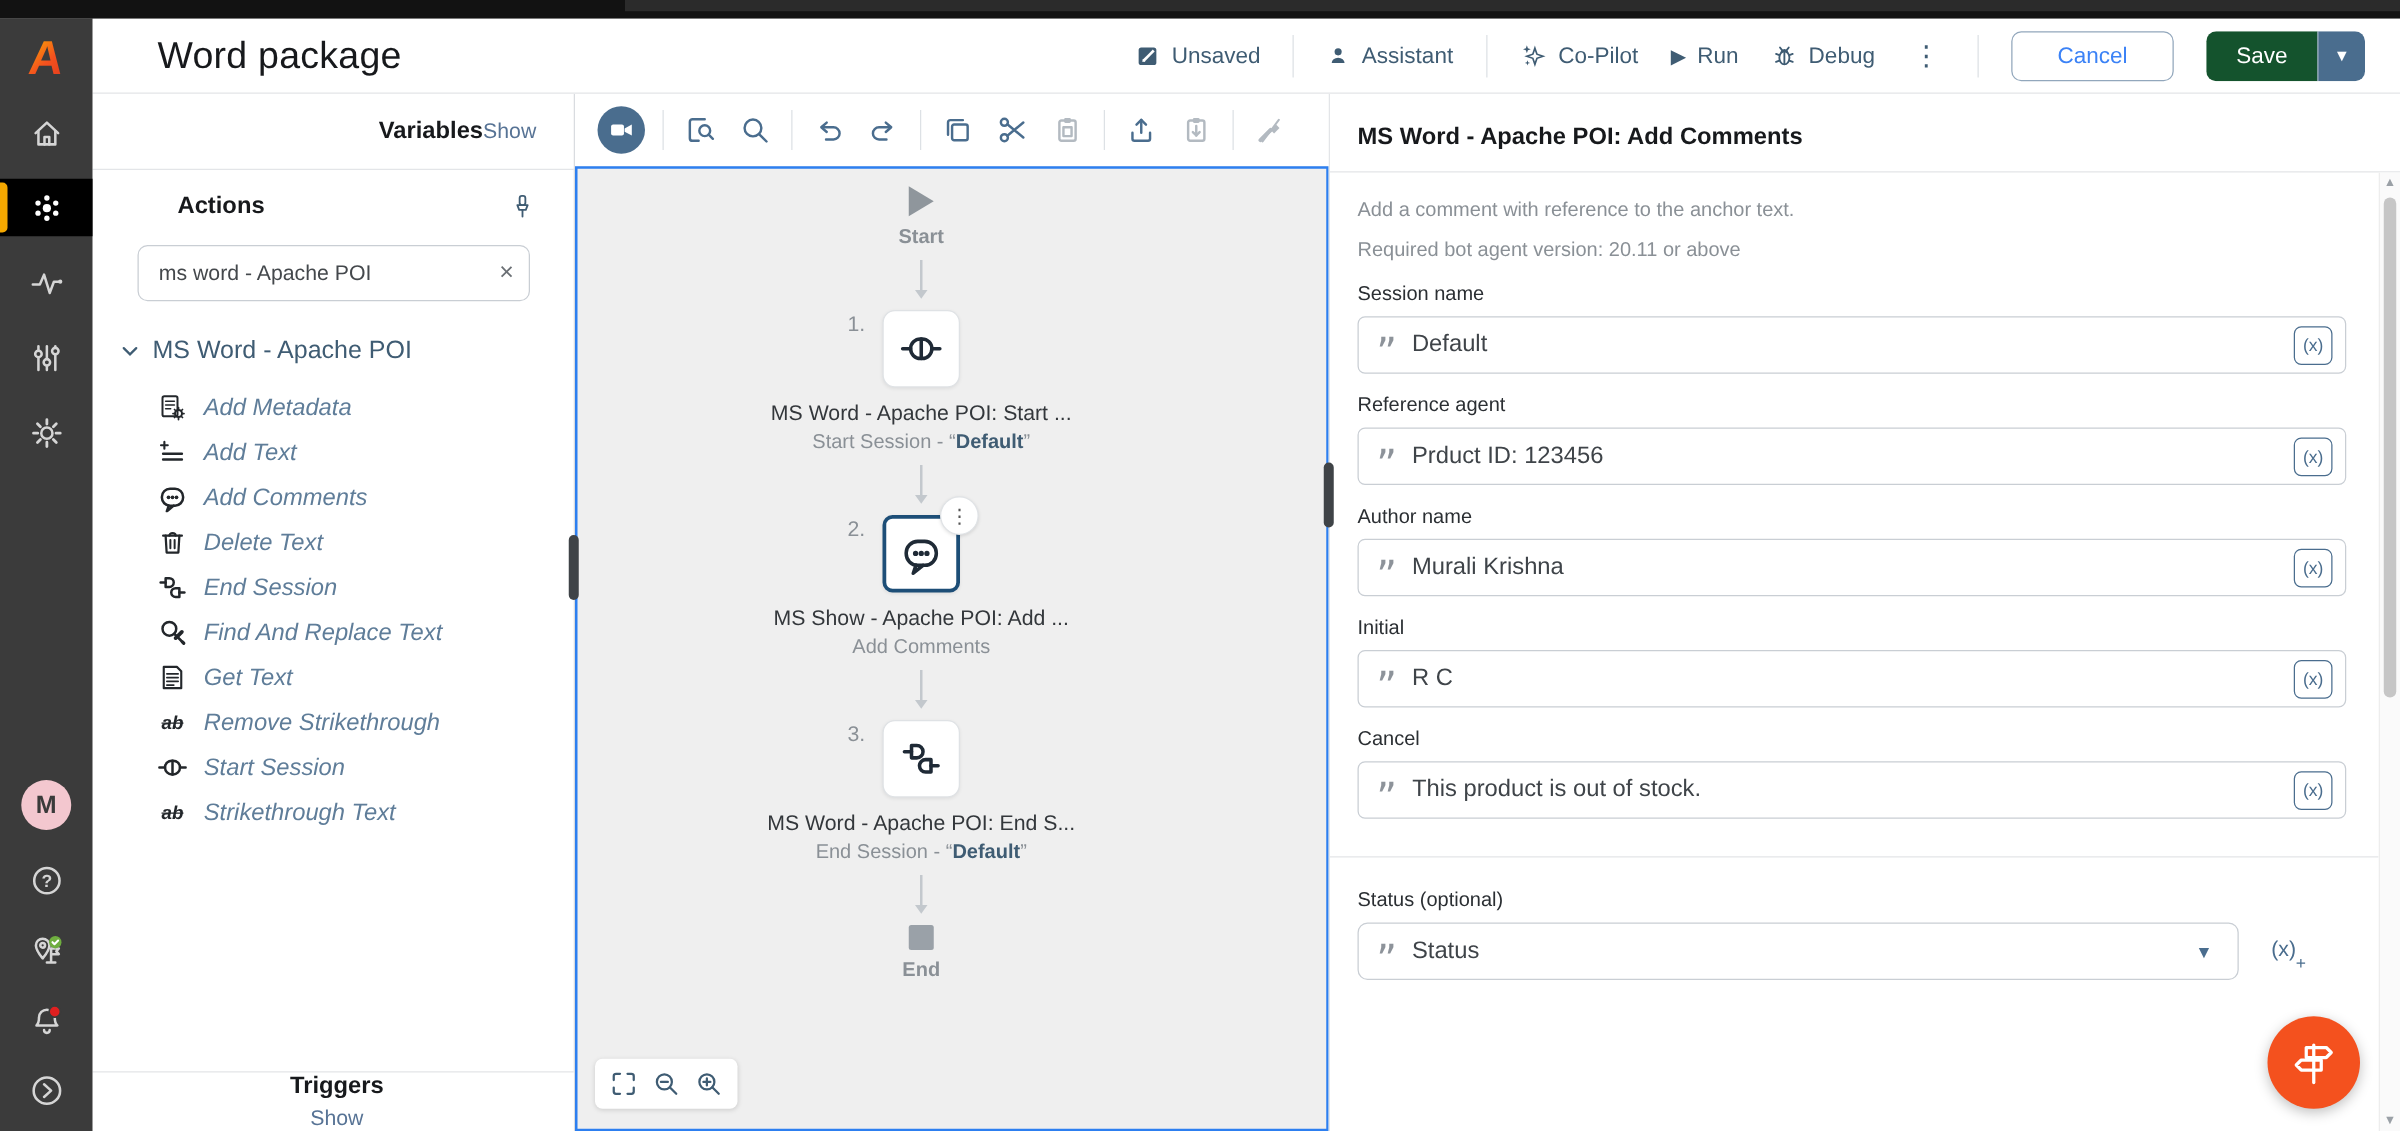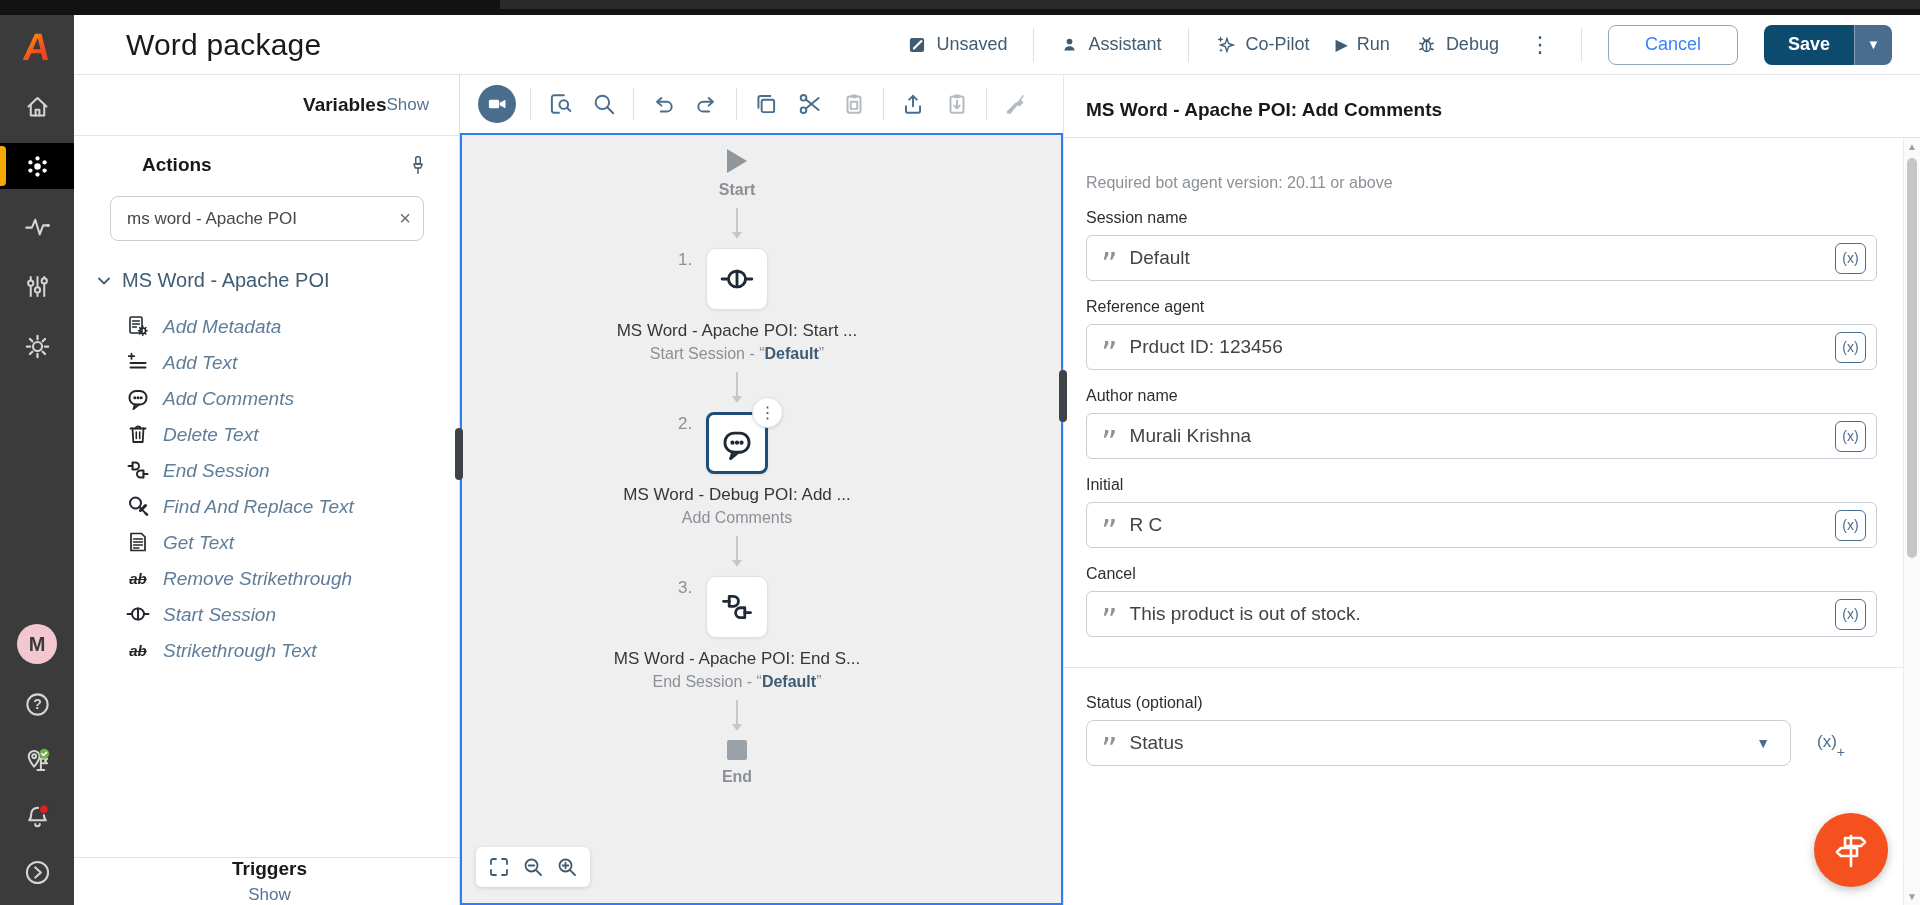--- a/index.html
+++ b/index.html
@@ -22,21 +22,21 @@
 
   
   .header { position:absolute; top:15px; left:74px; right:0; height:60px; background:#fff; border-bottom:1px solid #e3e5e8; display:flex; align-items:center; z-index:20; }
   .doc-title { font-size:30px; font-weight:400; color:#17191c; margin-left:52px; letter-spacing:.2px; }
   .header-right { margin-left:auto; display:flex; align-items:center; gap:26px; padding-right:28px; }
   .h-item { display:flex; align-items:center; gap:9px; color:#3f5c73; font-size:18px; cursor:pointer; white-space:nowrap; }
   .h-sep { width:1px; height:34px; background:#dde1e5; }
   .kebab { font-size:22px; color:#3f5c73; padding:0 4px; cursor:pointer; }
   .btn-cancel { height:40px; padding:0 36px; border:1px solid #92a7bc; border-radius:8px; background:#fff; color:#3b82f6; font-size:18px; display:flex; align-items:center; cursor:pointer; }
   .btn-save { display:flex; height:40px; border-radius:8px; overflow:hidden; cursor:pointer; }
-  .btn-save .main { background:#0c4a6e; color:#fff; font-size:18px; font-weight:700; display:flex; align-items:center; padding:0 24px; }
+  .btn-save .main { background:#14532d; color:#fff; font-size:18px; font-weight:400; display:flex; align-items:center; padding:0 24px; }
   .btn-save .caret { background:#4a6d8e; border-left:1px solid rgba(255,255,255,.35); width:38px; display:flex; align-items:center; justify-content:center; color:#fff; font-size:13px; }
 
   
   .left-panel { position:absolute; top:75px; left:74px; width:386px; bottom:0; background:#fff; border-right:1px solid #d9dce0; z-index:10; }
   .lp-row { height:60px; display:flex; align-items:center; justify-content:flex-end; padding:0 30px 0 36px; }
   .lp-title { font-size:19px; font-weight:700; color:#17191c; }
   .show-link { font-size:17px; color:#577395; cursor:pointer; }
   .lp-div { height:1px; background:#e3e5e8; }
   .actions-head { height:52px; display:flex; align-items:center; justify-content:space-between; padding:6px 30px 0 36px;margin-left:32px; }
   .search-wrap { margin:8px 36px 14px; position:relative; }
@@ -550,21 +550,21 @@
                 <path d="M9 18.5 L7.5 23 L13 18.5" stroke-width="2"></path>
                 <g fill="currentColor" stroke="none">
                   <circle cx="8.8" cy="11.8" r="1.5"></circle>
                   <circle cx="12" cy="11.8" r="1.5"></circle>
                   <circle cx="15.2" cy="11.8" r="1.5"></circle>
                 </g>
               </svg>
             </span>
     </div>
         </div>
-  <div class="node-title">MS Word - Debug POI: Add ...</div>
+  <div class="node-title">MS Show - Apache POI: Add ...</div>
   <div class="node-sub">Add Comments</div>
         <div class="f-arrow">
           <div class="line"></div>
           <div class="head"></div>
         </div>
         <div class="node-wrap">
     <span class="node-num">3.</span>
 
     <div class="node-box">
       <span style="width:34px;height:34px">
@@ -612,20 +612,21 @@
         </div>
       </div>
   </div>
   <div class="cv-handle"></div>
 </div>
 
 <div class="props">
   <div class="props-title">MS Word - Apache POI: Add Comments</div>
   <div class="props-div"></div>
   <div class="props-body">
+    <div class="p-desc">Add a comment with reference to the anchor text.</div>
     <div class="p-ver">Required bot agent version: 20.11 or above</div>
     <div id="fields">
         <div class="field">
           <div class="f-label">Session name</div>
   <div class="f-box">
     <span class="quote">”</span>
     <span class="f-value">Default</span>
     <span class="xbtn">(x)</span>
   </div>
         </div>

